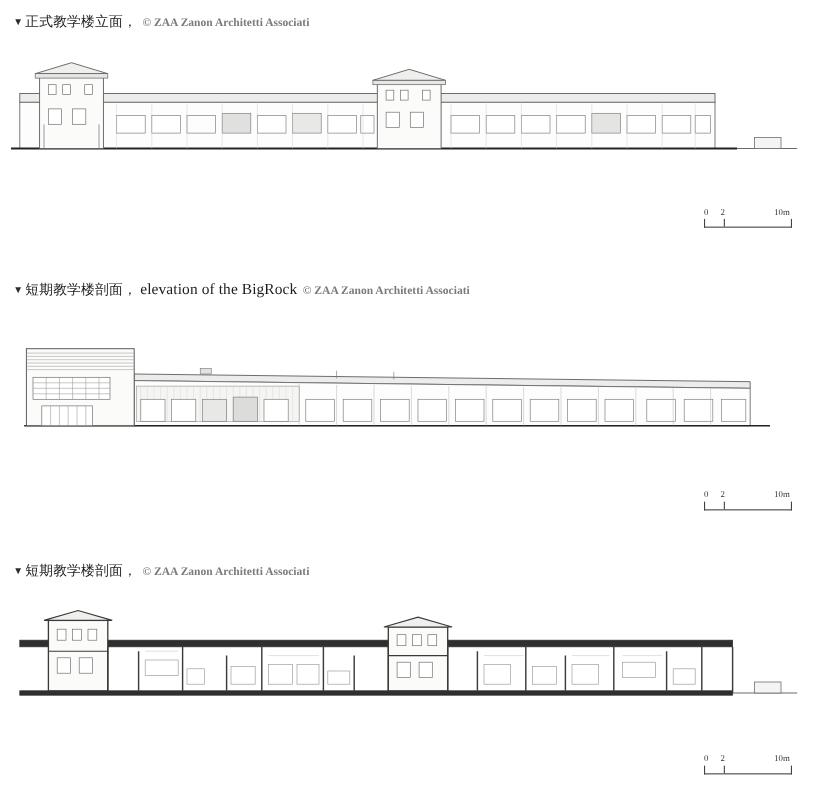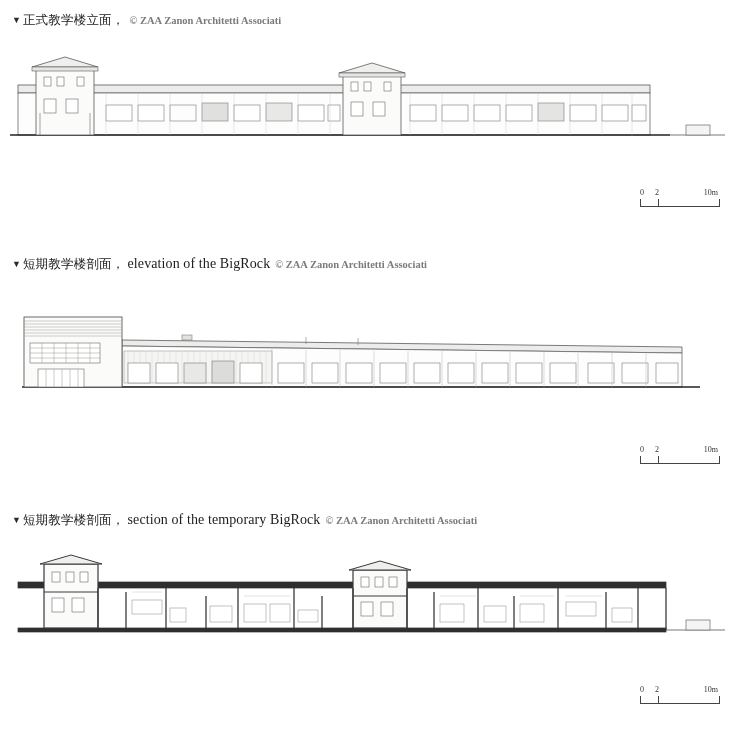--- a/index.html
+++ b/index.html
@@ -325,21 +325,20 @@
       <span class="lbl0">0</span>
       <span class="lbl2">2</span>
       <span class="lbl10">10m</span>
     </div>
     <div class="ruler"></div>
   </div>
 
   <div class="caption" style="top:513px;">
     <span class="tri">▼</span>
     <span class="cn">短期教学楼剖面，</span>
-    <span class="en">section of the temporary BigRock</span>
     <span class="credit">© ZAA Zanon Architetti Associati</span>
   </div>
 
   <div class="drawing" style="left:10px; top:552px; width:715px; height:100px;">
     <svg width="715" height="100" viewBox="0 0 715 100" xmlns="http://www.w3.org/2000/svg">
       <g stroke="#4a4a4a" fill="none" stroke-width="0.7">
 
         <rect x="8" y="30" width="648" height="6" fill="#2f2f2f" stroke="#2f2f2f"></rect>
 
         <rect x="8" y="76" width="648" height="4" fill="#2f2f2f" stroke="#2f2f2f"></rect>

